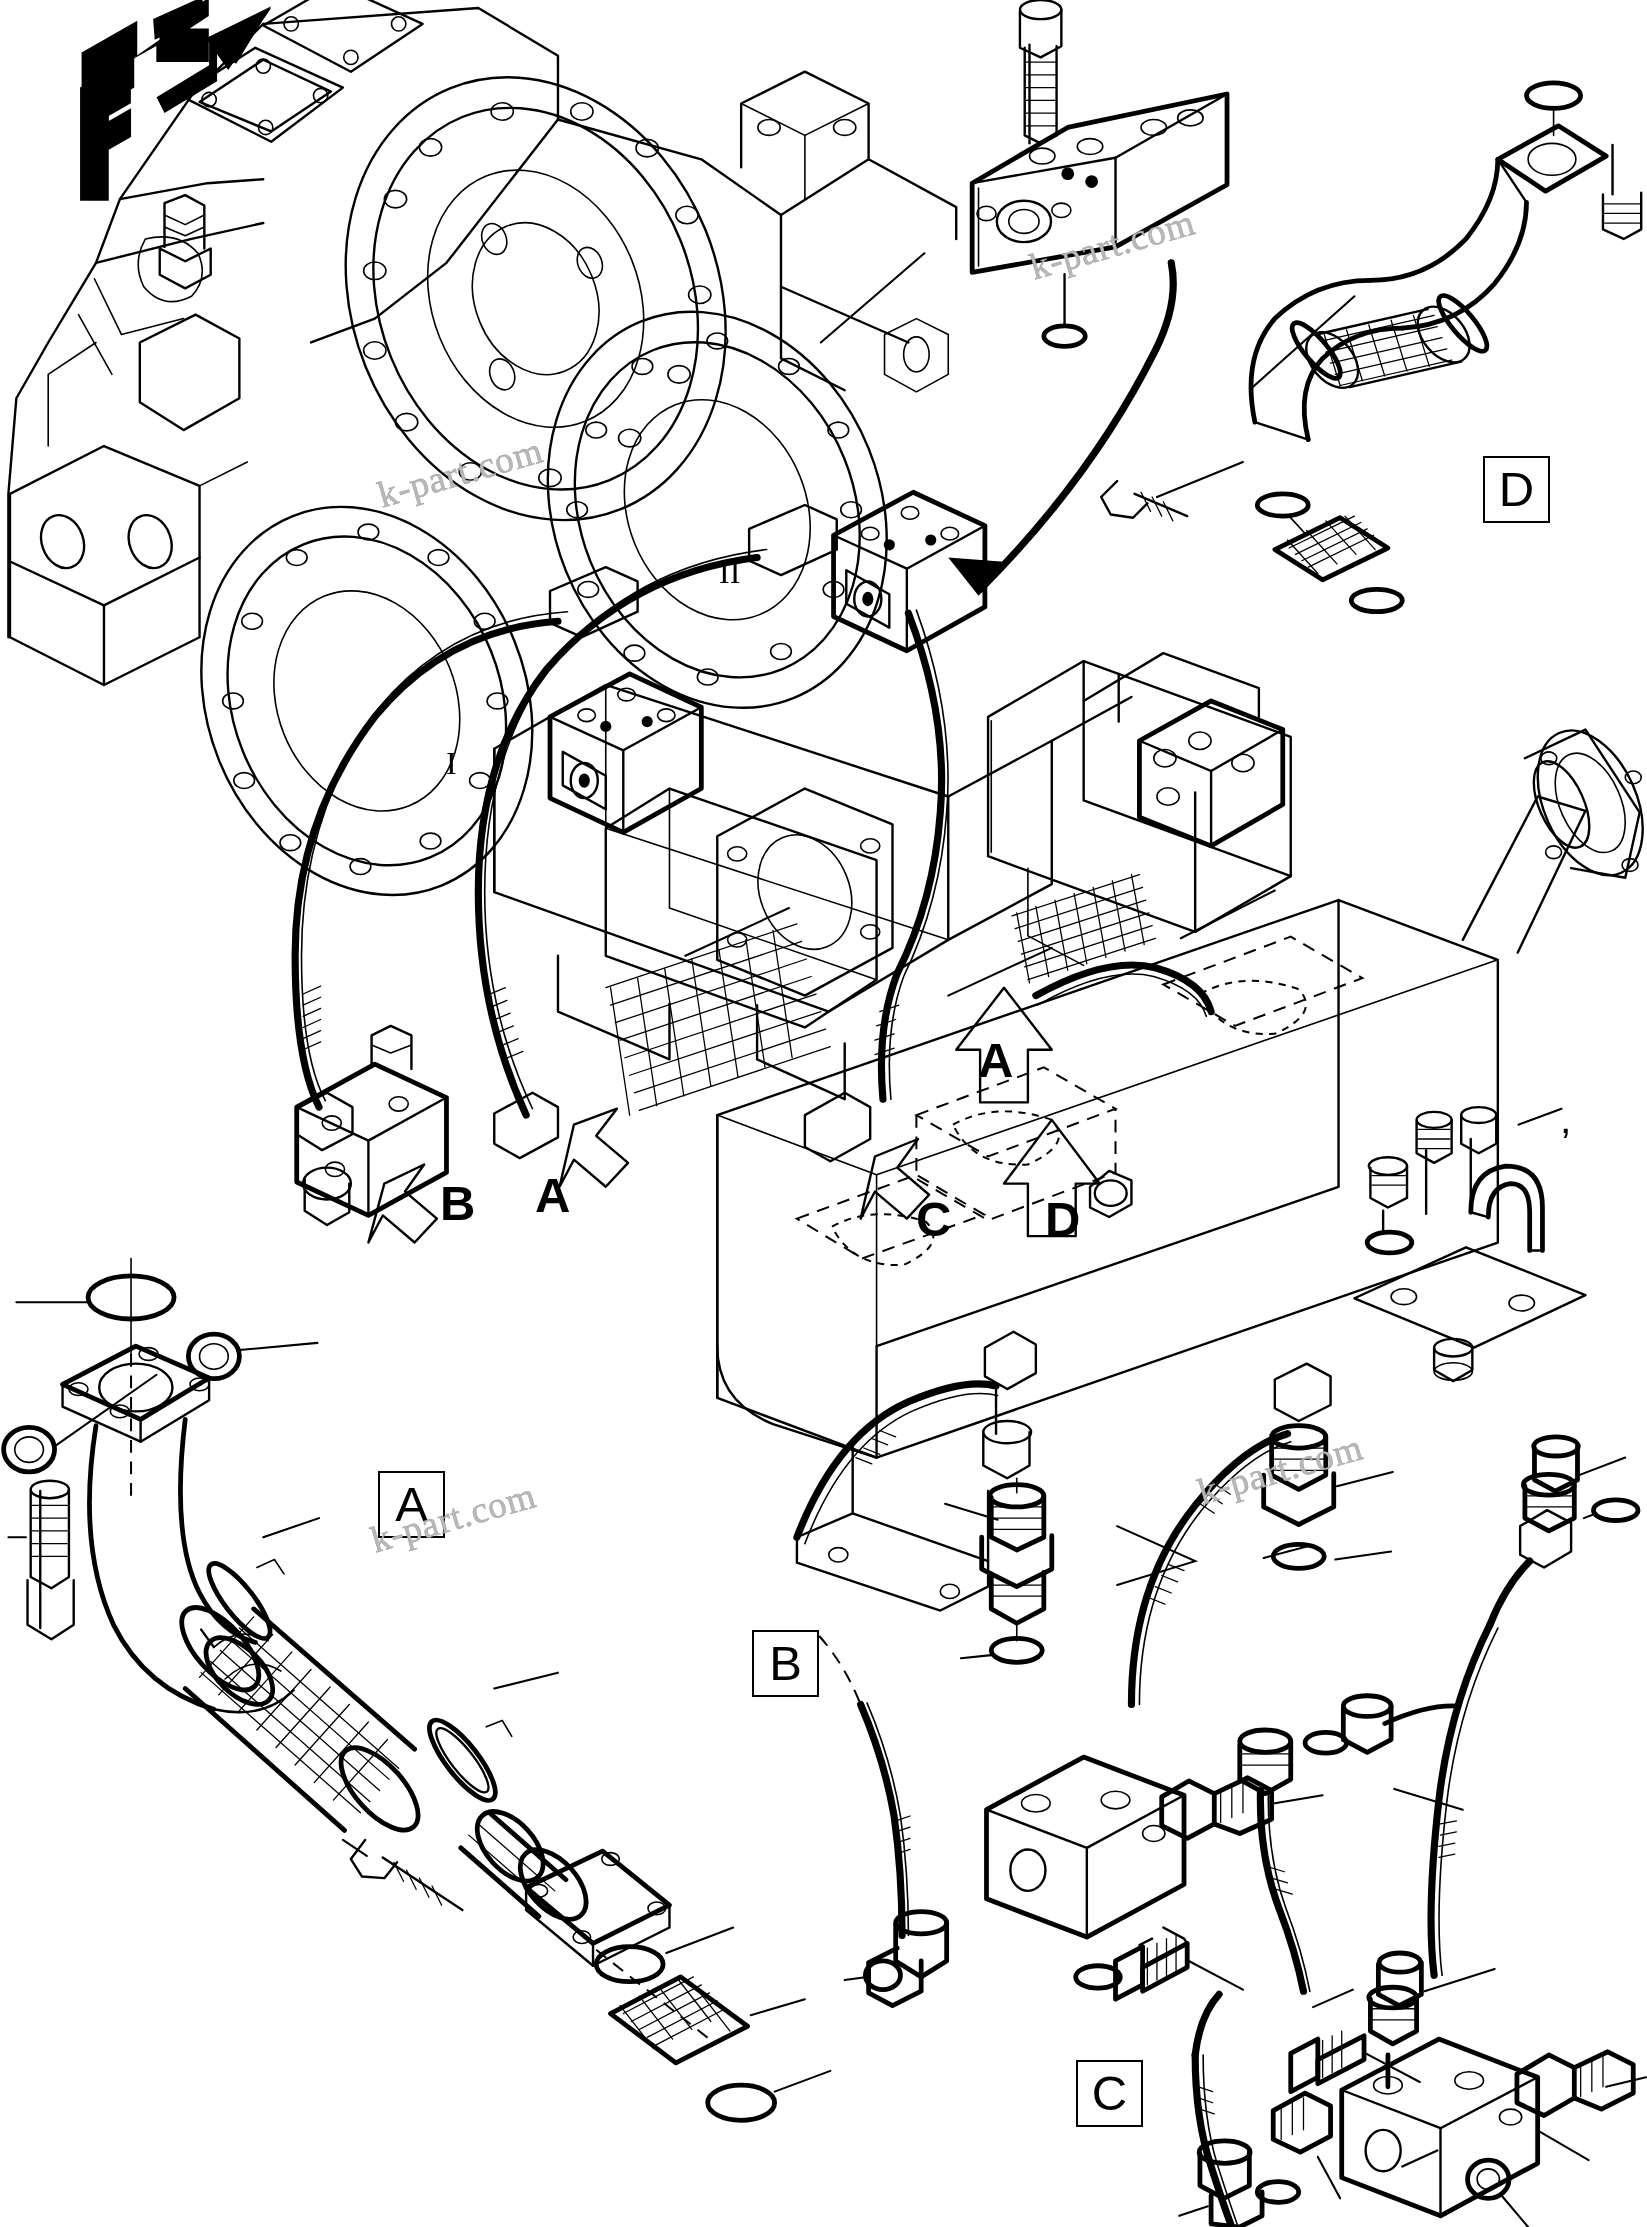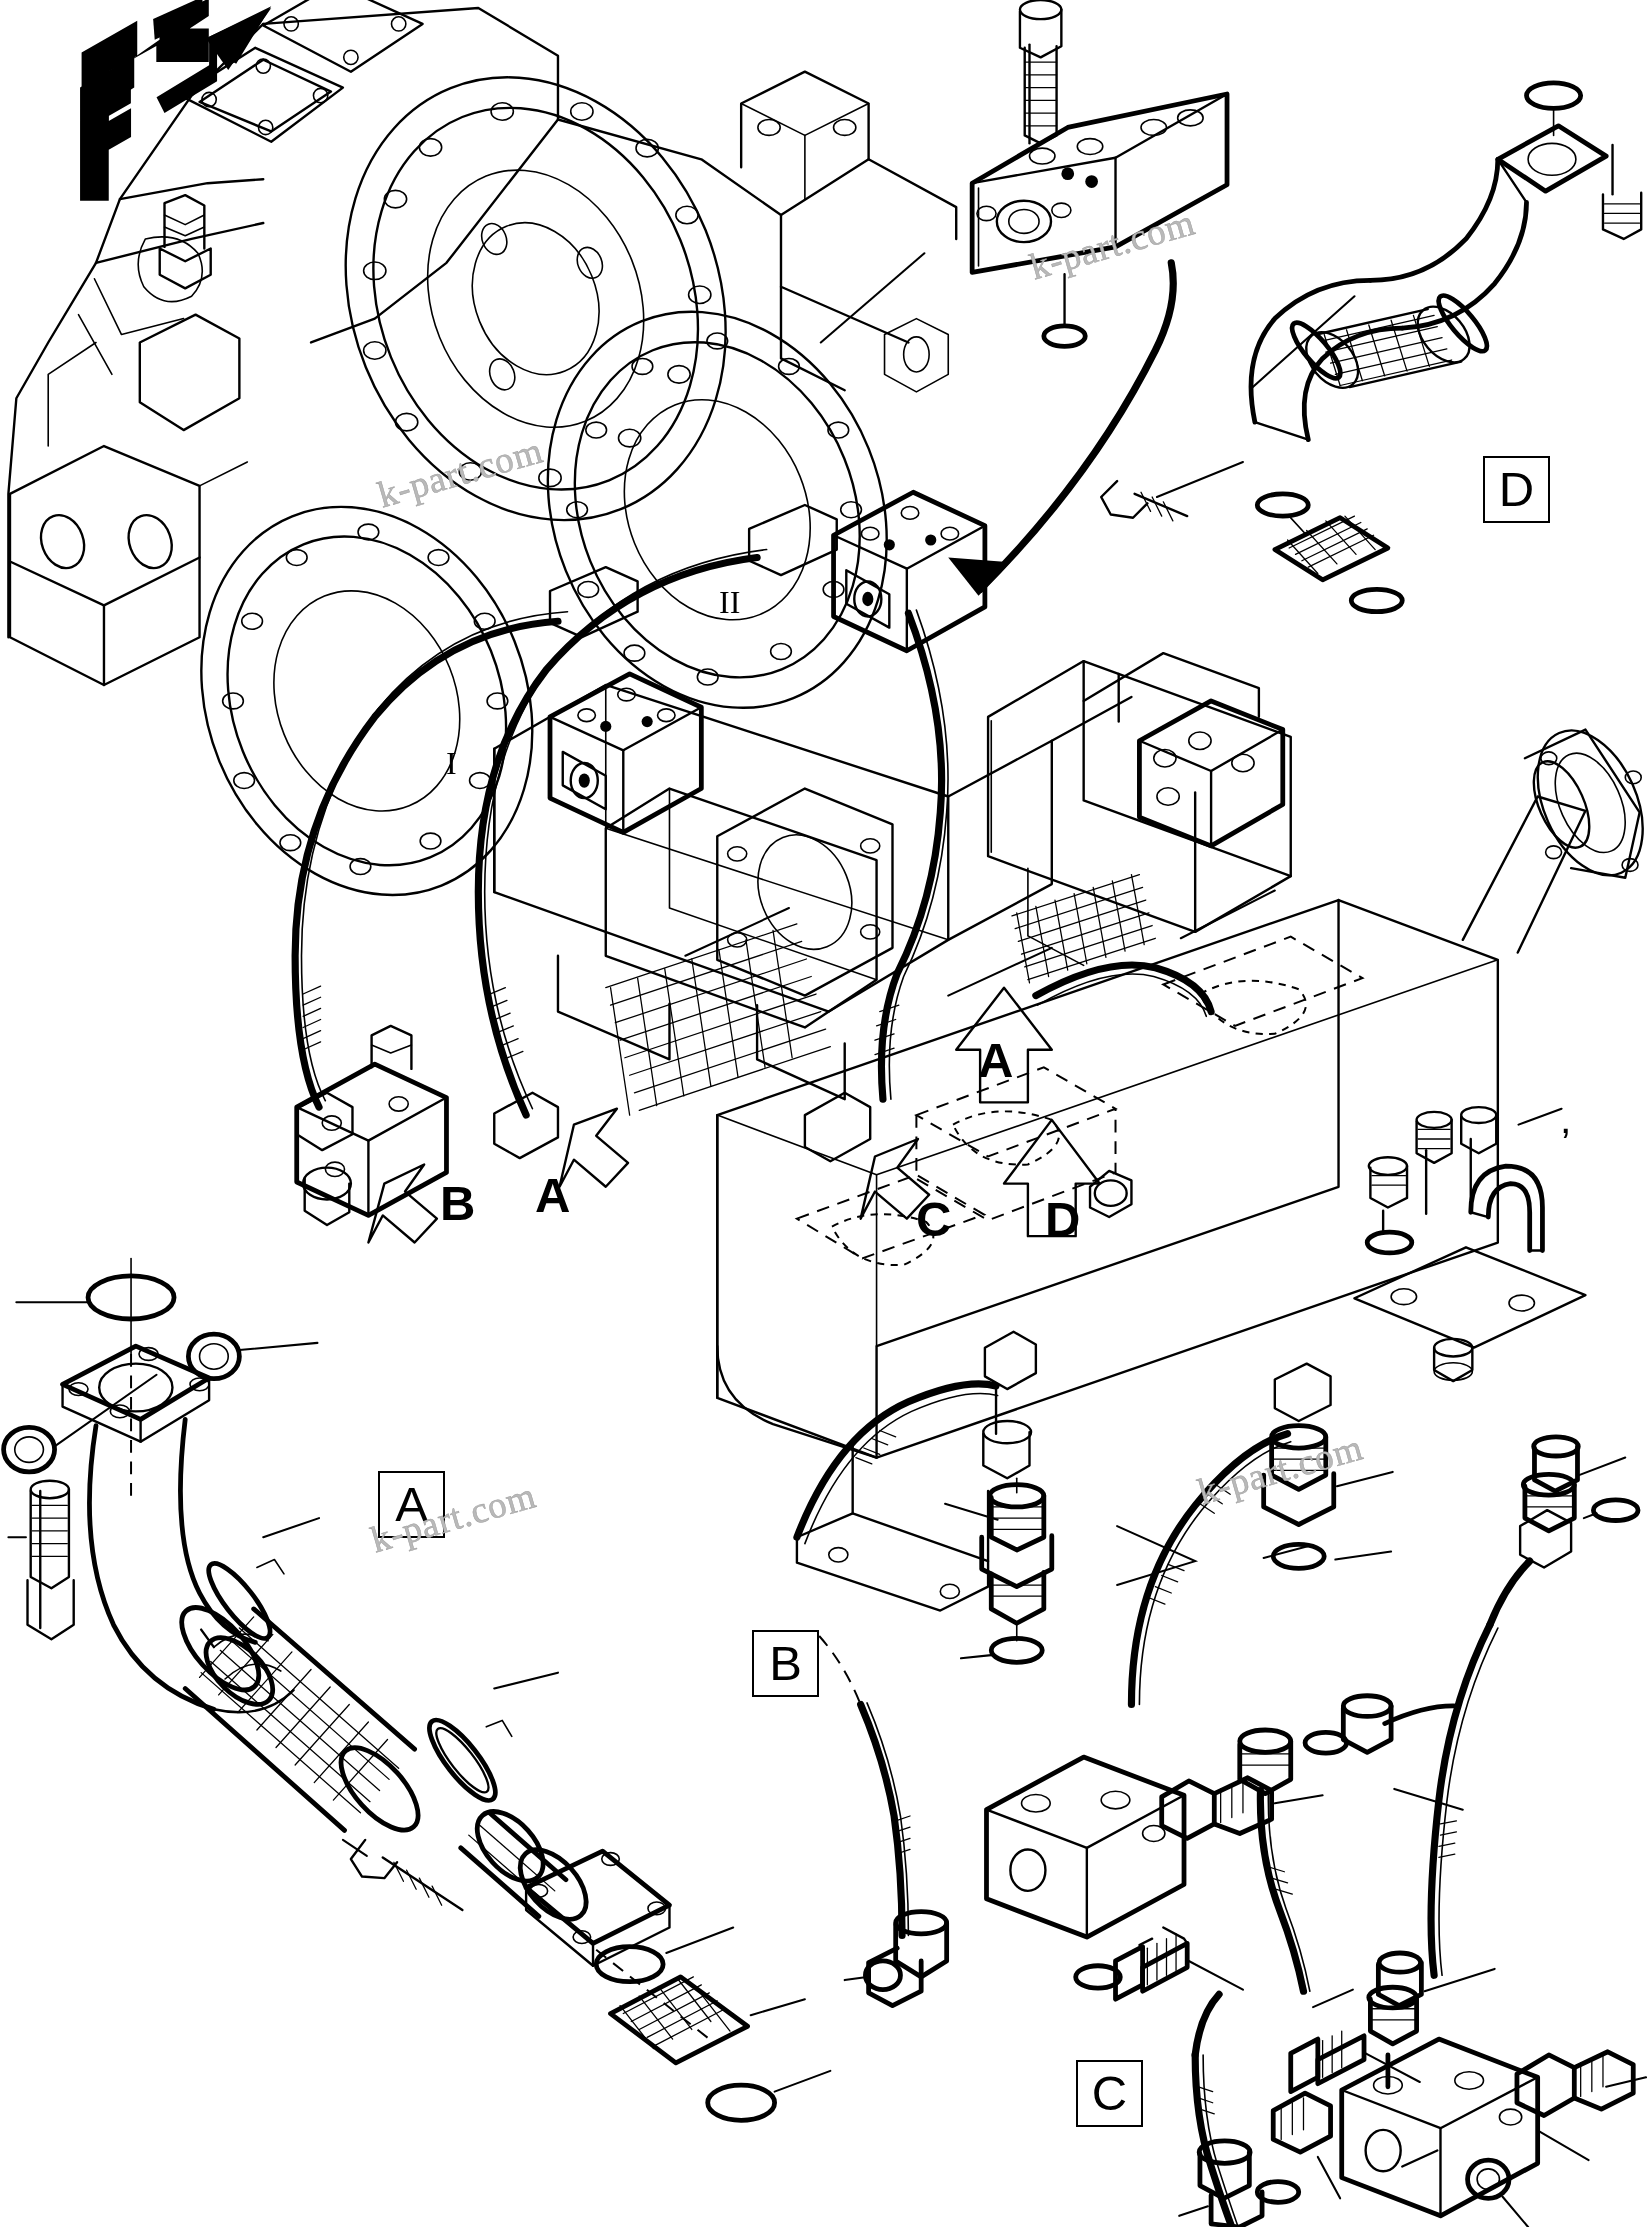--- a/index.html
+++ b/index.html
@@ -882,21 +882,21 @@
     <g>
       <path class="ink" d="M1098 1452 L1152 1430 L1126 1466 L1166 1500 L1138 1530 L1098 1496 L1080 1530 Z"></path>
     </g>
 
     <g>
       <path class="ink" d="M1320 1406 L1380 1486 L1350 1486 L1350 1552 L1290 1552 L1290 1486 L1260 1486 Z"></path>
     </g>
   </svg>
 
   <div class="roman" style="left:446px;top:747px;">I</div>
-  <div class="roman" style="left:719px;top:586px;">II</div>
+  <div class="roman" style="left:719px;top:556px;">II</div>
 
   <div class="callout-letter" style="left:440px;top:1179px;">B</div>
   <div class="callout-letter" style="left:535px;top:1171px;">A</div>
   <div class="callout-letter" style="left:978px;top:1036px;">A</div>
   <div class="callout-letter" style="left:916px;top:1195px;">C</div>
   <div class="callout-letter" style="left:1045px;top:1195px;">D</div>
 
   <div class="detail-box" style="left:1483px;top:456px;width:67px;height:67px;">D</div>
   <div class="detail-box" style="left:378px;top:1471px;width:67px;height:67px;">A</div>
   <div class="detail-box" style="left:752px;top:1630px;width:67px;height:67px;">B</div>

